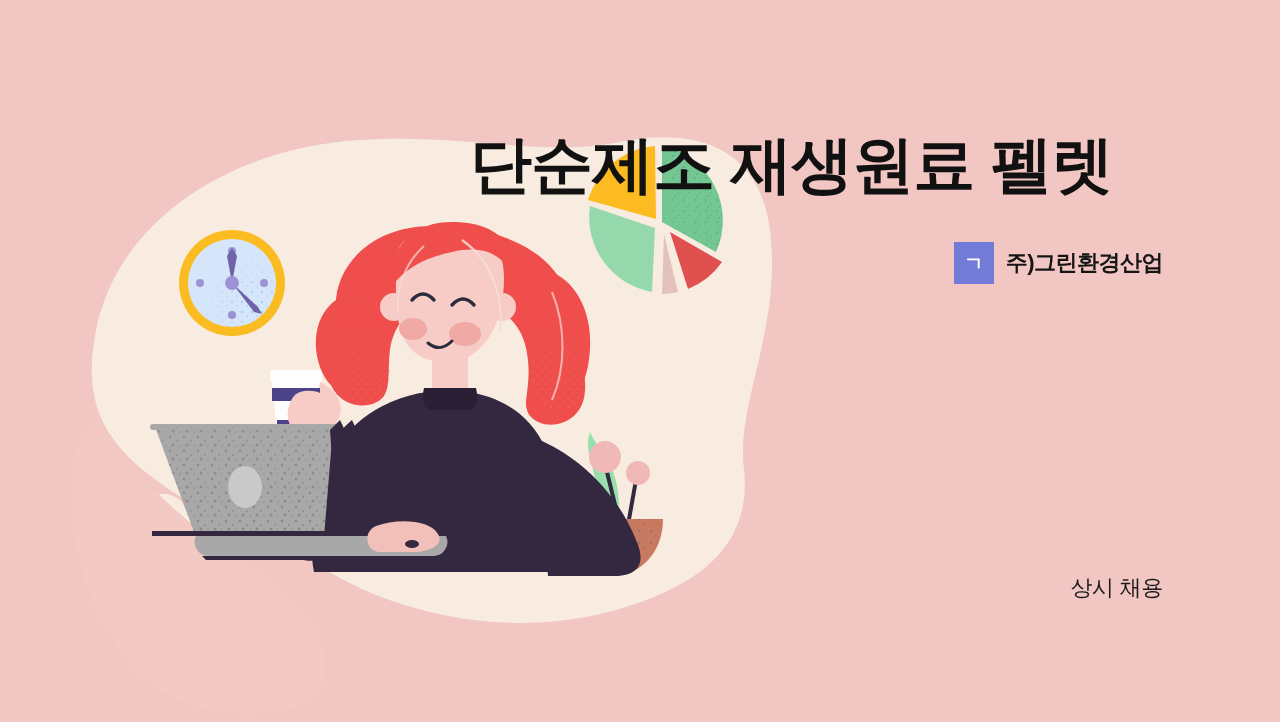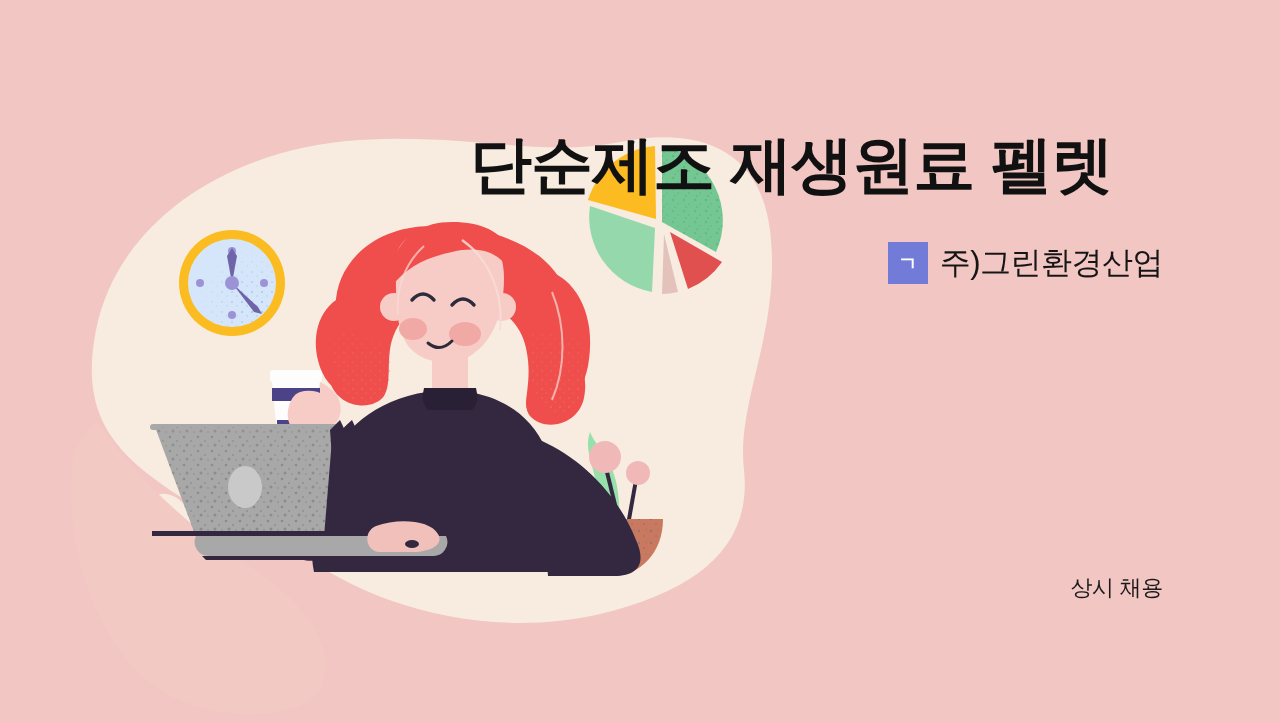--- a/index.html
+++ b/index.html
@@ -21,21 +21,21 @@
   #company-row{
     position:absolute;right:117px;top:242px;
     display:flex;align-items:center;gap:12px;
   }
   #company-badge{
     width:40px;height:42px;background:#727bd8;color:#ffffff;
     display:flex;align-items:center;justify-content:center;
     font-size:19px;font-weight:bold;line-height:1;
   }
   #company-name{
-    font-size:31px;font-weight:normal;color:#151515;letter-spacing:-0.5px;
+    font-size:22px;font-weight:bold;color:#151515;letter-spacing:-0.5px;
   }
   #hiring{
     right:117px;top:573px;
     font-size:22px;font-weight:normal;color:#1a1a1a;letter-spacing:-0.3px;
   }
 </style>
 </head>
 <body>
 
 <div id="stage">

